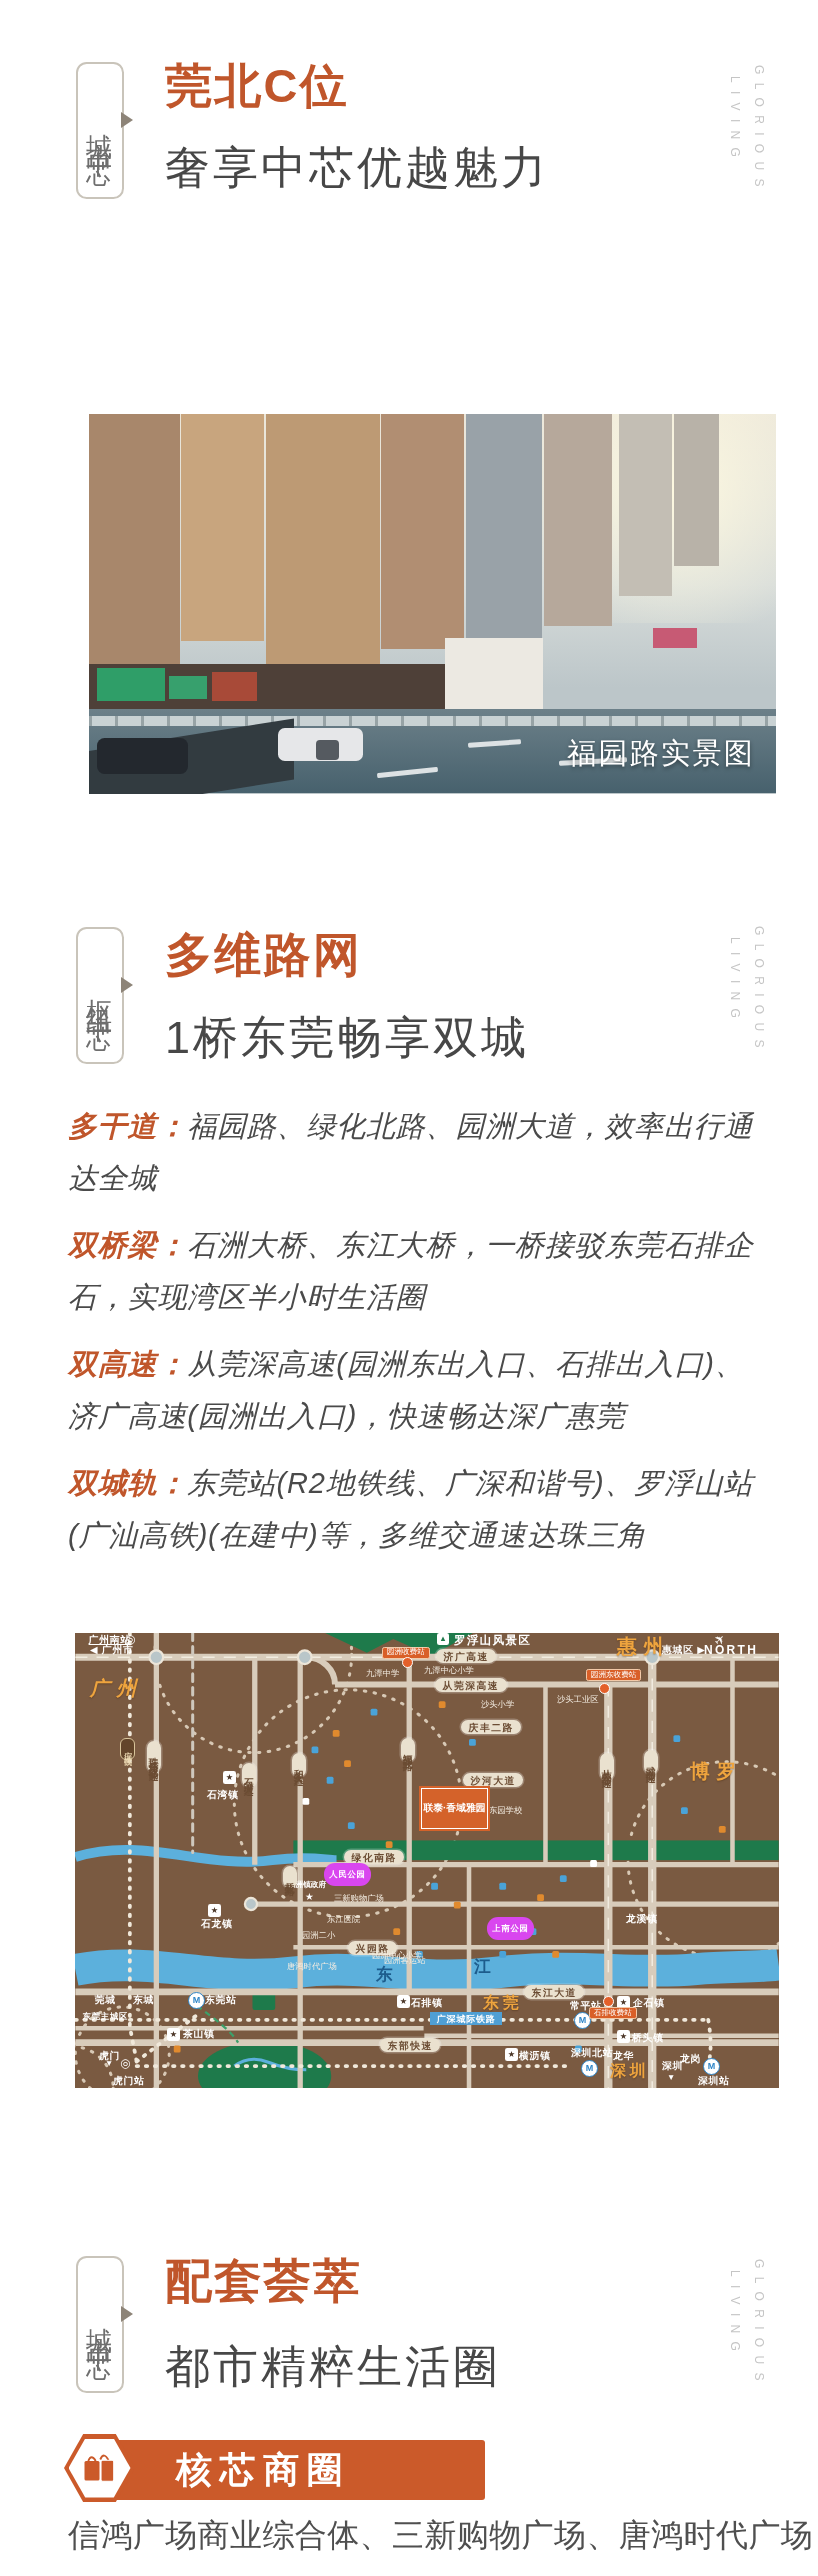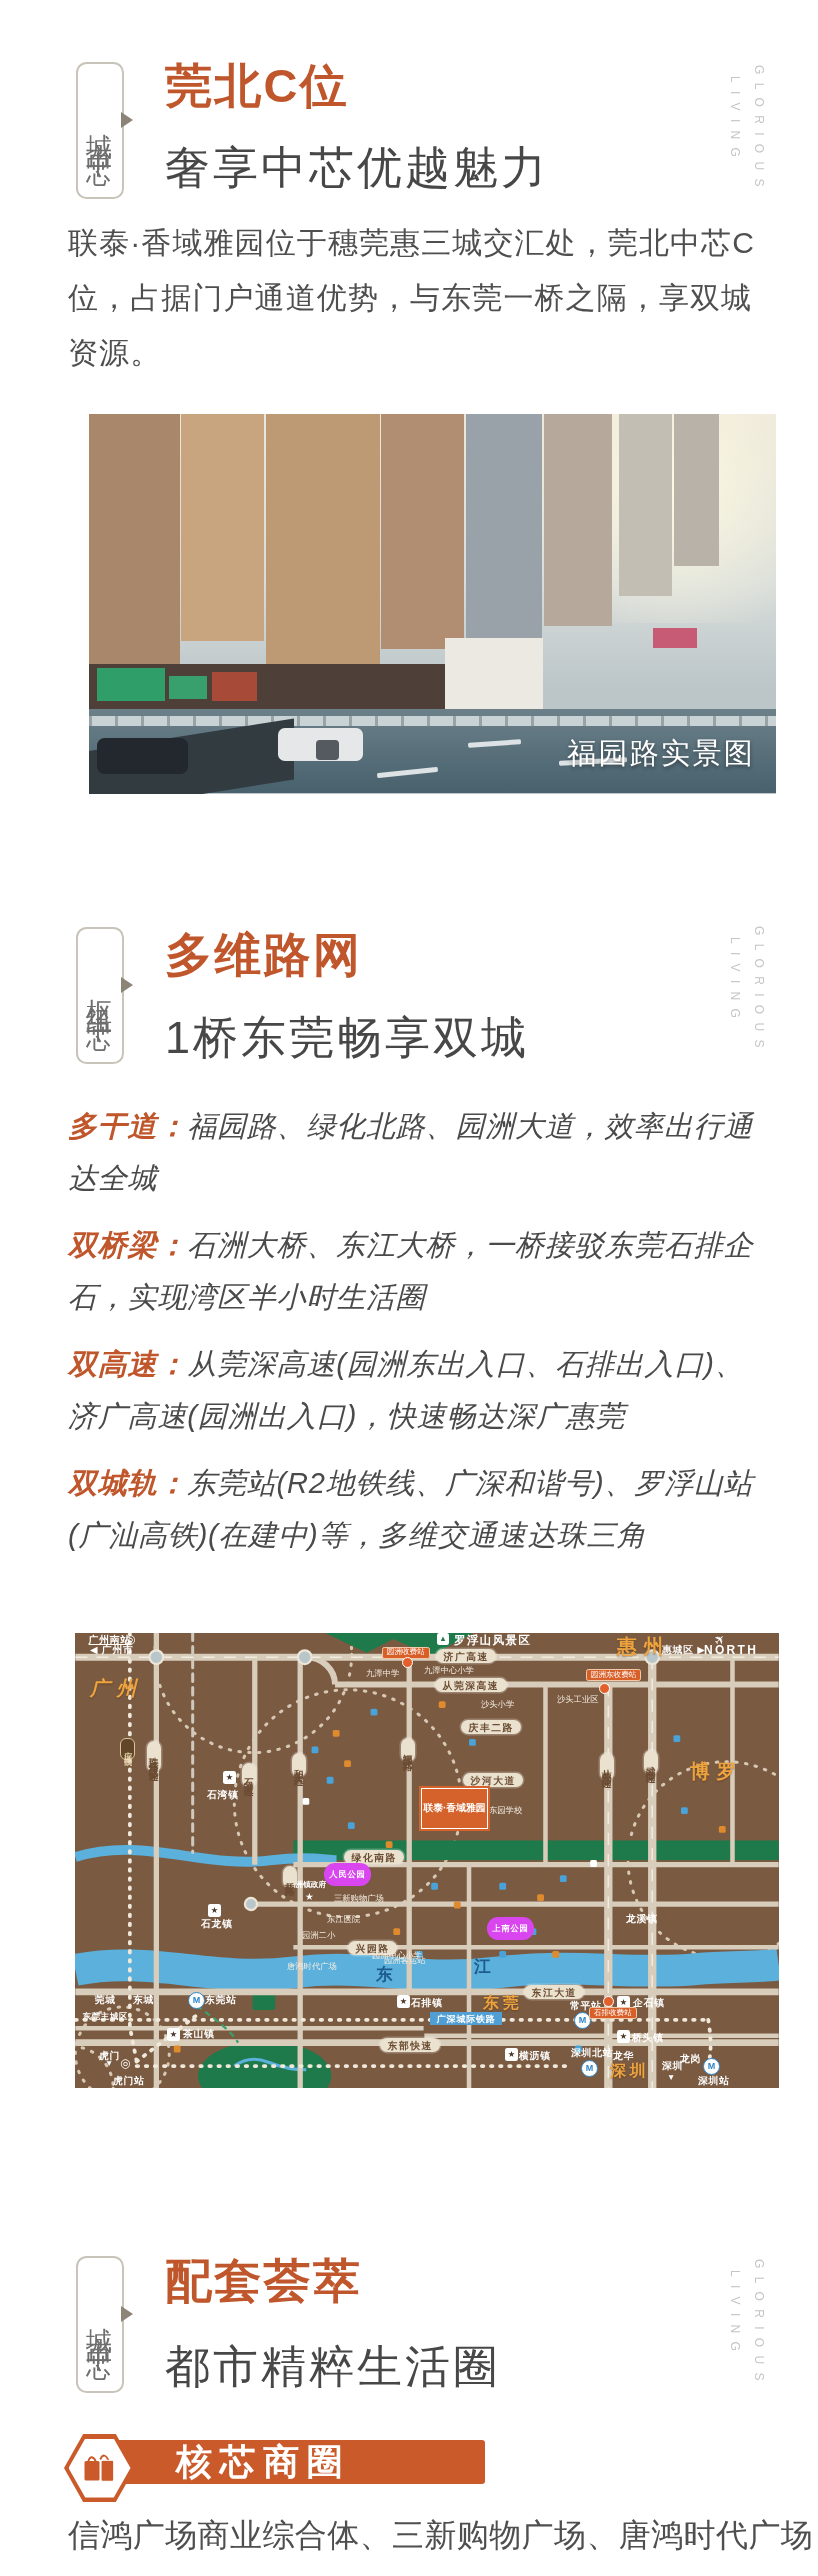--- a/index.html
+++ b/index.html
@@ -72,21 +72,21 @@
   .parkname{color:#fff;font-size:11.4px;font-weight:800;letter-spacing:1.5px;}
   .parkbox{background:#d946ef;color:#fff;font-size:8.3px;font-weight:700;padding:6.8px 5.3px;border-radius:11px;letter-spacing:0.8px;}
   .riv{color:#1d5c8c;font-size:16.7px;font-weight:800;}
   .north{color:#fff;font-size:12px;letter-spacing:2.3px;font-weight:600;}
   .plane{color:#fff;font-size:13px;transform:rotate(-45deg);}
   .project{background:#d4622a;color:#fff;font-size:9.8px;font-weight:700;width:62px;height:36px;
            display:flex;align-items:center;justify-content:center;text-align:center;
            border:0.8px solid #fff;outline:2.3px solid #d4622a;padding:1.5px;line-height:1.3;}
 
   
-  .banner{position:absolute;left:97px;top:2440px;width:388px;height:44px;background:#cb5a2a;border-radius:3px;
+  .banner{position:absolute;left:97px;top:2440px;width:388px;height:60px;background:#cb5a2a;border-radius:3px;
           display:flex;align-items:center;padding-left:79px;box-sizing:border-box;}
   .banner-text{color:#fff;font-size:36px;font-weight:800;letter-spacing:7.6px;}
   .hex{position:absolute;left:64px;top:2434px;width:71px;height:68px;z-index:2;}
   .hex-outer{width:100%;height:100%;background:#cb5a2a;
              clip-path:polygon(27% 0,73% 0,100% 50%,73% 100%,27% 100%,0 50%);}
   .hex-inner{position:absolute;inset:4.5px;background:#fff;
              clip-path:polygon(27% 0,73% 0,100% 50%,73% 100%,27% 100%,0 50%);
              display:flex;align-items:center;justify-content:center;}
 </style>
 </head>
@@ -97,21 +97,20 @@
   <div class="tab" style="top:62px">
     <span class="tab-text">城市中芯</span>
     <span class="tab-arrow"></span>
   </div>
   <div class="title" style="top:55px">莞北C位</div>
   <div class="subtitle" style="top:138px">奢享中芯优越魅力</div>
   <div class="wm" style="top:65px">
     <div>GLORIOUS</div>
     <div>LIVING</div>
   </div>
-  <p class="para" style="top:215px;margin:0">联泰·香域雅园位于穗莞惠三城交汇处，莞北中芯C位，占据门户通道优势，与东莞一桥之隔，享双城资源。</p>
 
   <div class="photo">
     <div class="ph-sky"></div>
     <div class="ph-glow"></div>
     <div class="bld w" style="left:530px;width:53px;height:182px;background:#c3beb4"></div>
     <div class="bld w" style="left:585px;width:45px;height:152px;background:#b8b2a8"></div>
     <div class="bld w" style="left:0;width:91px;height:250px;background:#a8876b"></div>
     <div class="bld w" style="left:92px;width:83px;height:227px;background:#c8a57e"></div>
     <div class="bld w" style="left:177px;width:114px;height:261px;background:#bd9a74"></div>
     <div class="bld w" style="left:292px;width:83px;height:235px;background:#b18e72"></div>

